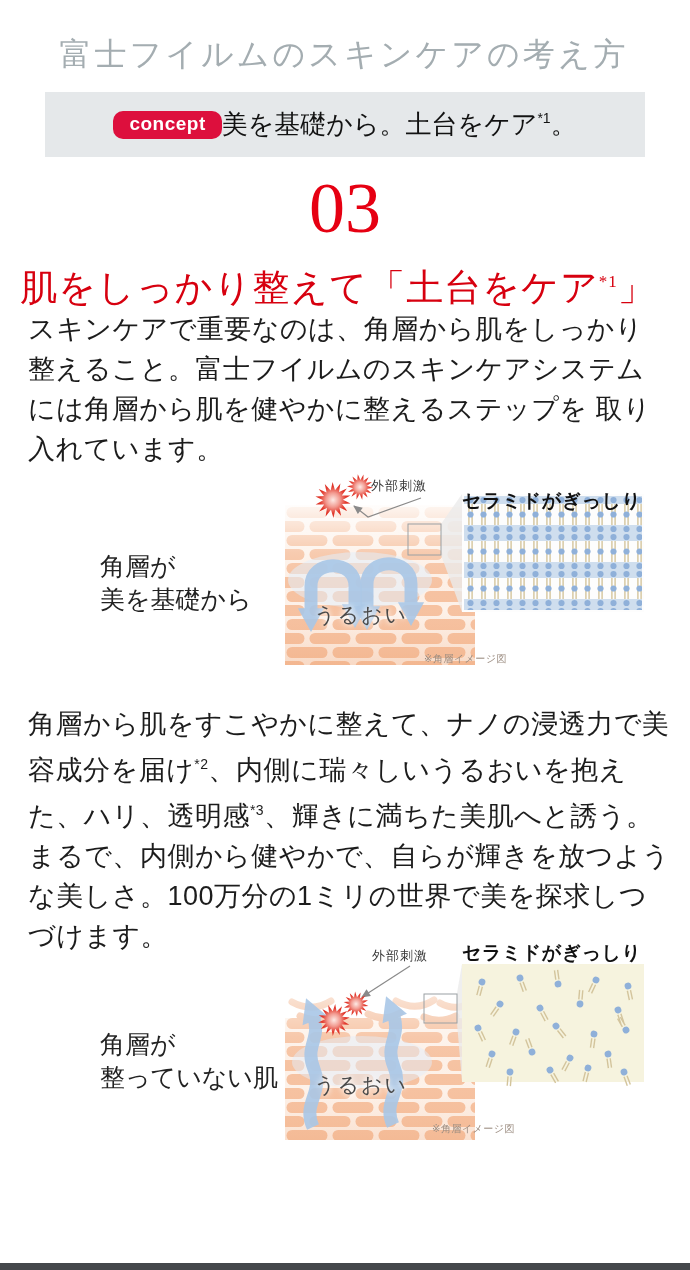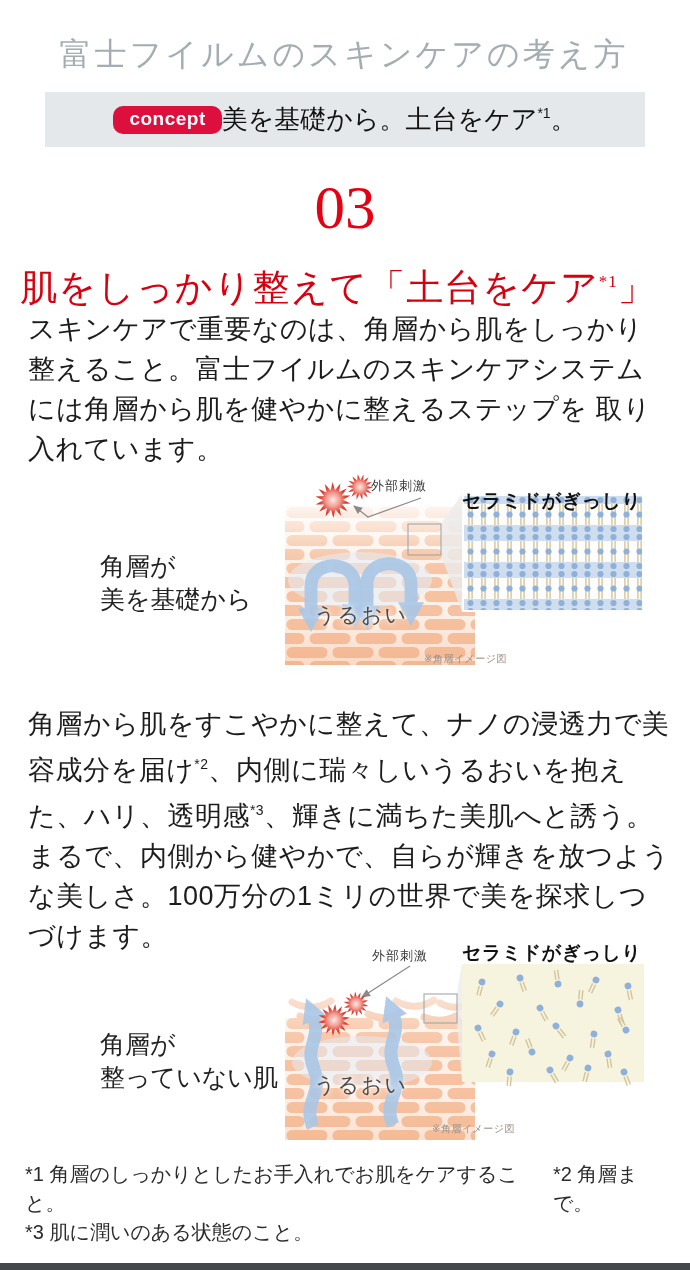--- a/index.html
+++ b/index.html
@@ -15,29 +15,29 @@
     --beige:#f6f3de;
   }
   html,body{margin:0;padding:0;background:#fff;}
   body{width:690px;height:1270px;position:relative;overflow:hidden;
        font-family:"Liberation Sans","DejaVu Sans",sans-serif;color:#1f1f1f;}
   #gfx{position:absolute;left:0;top:0;z-index:1;pointer-events:none;}
   #text-layer{position:absolute;inset:0;z-index:2;}
   .abs{position:absolute;}
   .header-title{top:33px;left:0;width:688px;text-align:center;font-size:32px;
       letter-spacing:3px;color:var(--gray-header);}
-  .concept-bar{left:45px;top:92px;width:600px;height:55px;background:var(--bar-bg);
+  .concept-bar{left:45px;top:92px;width:600px;height:65px;background:var(--bar-bg);
       display:flex;align-items:center;justify-content:center;}
   .concept-badge{background:var(--badge);color:#fff;font-size:19px;font-weight:bold;
       padding:2px 16px 4px;border-radius:10px;letter-spacing:.5px;}
   .concept-text{font-size:26px;color:#121212;}
   .concept-text sup{font-size:14px;}
   .section-number{top:166px;left:0;width:690px;text-align:center;
       font-family:"Liberation Serif","DejaVu Serif",serif;
-      font-size:61px;line-height:84px;color:var(--red-number);}
+      font-size:72px;line-height:84px;color:var(--red-number);}
   .section-heading{top:257px;left:0;width:676px;text-align:center;
       font-family:"Liberation Serif","DejaVu Serif",serif;
       font-size:37px;line-height:50px;color:var(--red-heading);letter-spacing:1px;}
   .section-heading sup{font-size:17px;}
   .para{left:28px;width:642px;font-size:27px;line-height:40px;color:#1c1c1c;
       letter-spacing:.5px;margin:0;}
   .para sup{font-size:14px;}
   .para1{top:309px;}
   .para2{top:704px;}
   .skin-label{left:100px;font-size:25px;line-height:33px;color:#222;}
@@ -291,22 +291,15 @@
 
   <div class="abs skin-label skin-label-2">
     <div>角層が</div>
     <div>整っていない肌</div>
   </div>
   <span class="abs stimulus stimulus-2">外部刺激</span>
   <span class="abs zoom-title zoom-title-2">セラミドがぎっしり</span>
   <span class="abs moisture moisture-2">うるおい</span>
   <span class="abs caption caption-2">※角層イメージ図</span>
 
-  <div class="abs footnotes">
-    <div class="fn-line1">
-      <span>*1 角層のしっかりとしたお手入れでお肌をケアすること。</span>
-      <span>*2 角層まで。</span>
-    </div>
-    <div>*3 肌に潤いのある状態のこと。</div>
-  </div>
 
   <div class="abs bottom-bar"></div>
 </div>
 
 </body></html>

